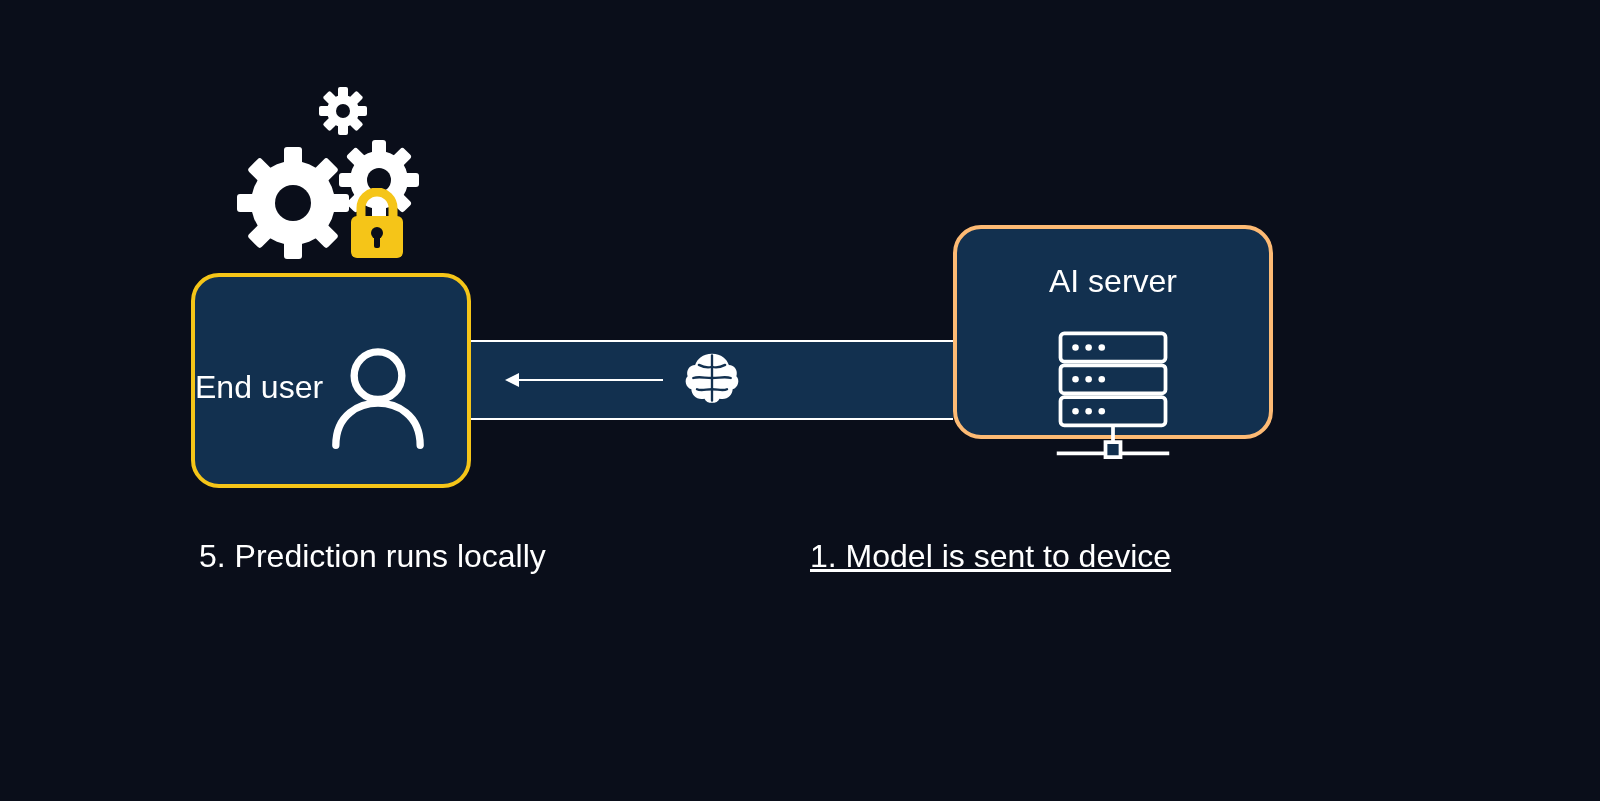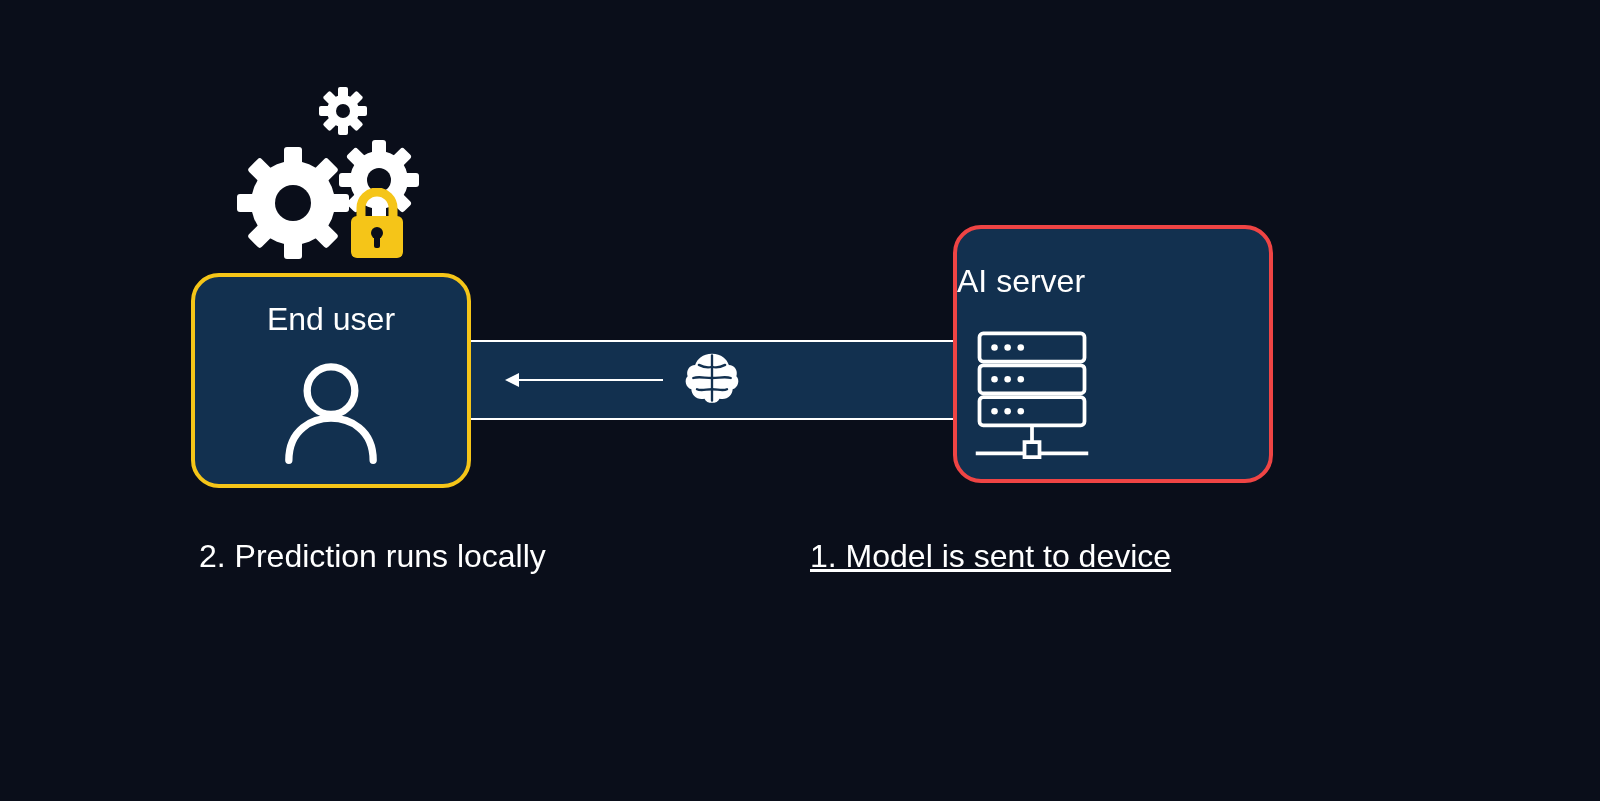--- a/index.html
+++ b/index.html
@@ -27,40 +27,41 @@
       width: 60px; height: 72px;
     }
     .end-user-box {
       position: absolute;
       left: 191px; top: 273px;
       width: 280px; height: 215px;
       background: #12304f;
       border: 4px solid #f5c518;
       border-radius: 28px;
       display: flex;
-      flex-direction: column;
+      flex-direction: row;
       align-items: center;
       padding-top: 24px;
     }
     .end-user-box .title {
       color: #ffffff;
       font-size: 32px;
       font-weight: 400;
       margin-bottom: 10px;
     }
     .user-icon { margin-top: 6px; }
     .ai-server-box {
       position: absolute;
       left: 953px; top: 225px;
-      width: 320px; height: 258px;
+      width: 320px; height: 214px;
       background: #12304f;
-      border: 4px solid #ef4444;
+      border: 4px solid #fdba74;
       border-radius: 28px;
       display: flex;
       flex-direction: column;
+      align-items: center;
       padding-top: 34px;
     }
     .ai-server-box .title {
       color: #ffffff;
       font-size: 32px;
       font-weight: 400;
       margin-bottom: 18px;
     }
     .server-icon { margin-top: 6px; }
     .connector {
@@ -228,16 +229,16 @@
         </g>
         <g stroke="#ffffff" stroke-width="4" fill="none">
           <line x1="80" y1="108" x2="80" y2="126"></line>
           <line x1="20" y1="138" x2="140" y2="138"></line>
           <rect x="72" y="126" width="16" height="16" fill="#12304f"></rect>
         </g>
       </svg>
     </div>
   </div>
 
-  <div class="caption-left">2. Prediction runs locally</div>
+  <div class="caption-left">5. Prediction runs locally</div>
   <div class="caption-right">1. Model is sent to device</div>
 
 </div>
 
 </body></html>

